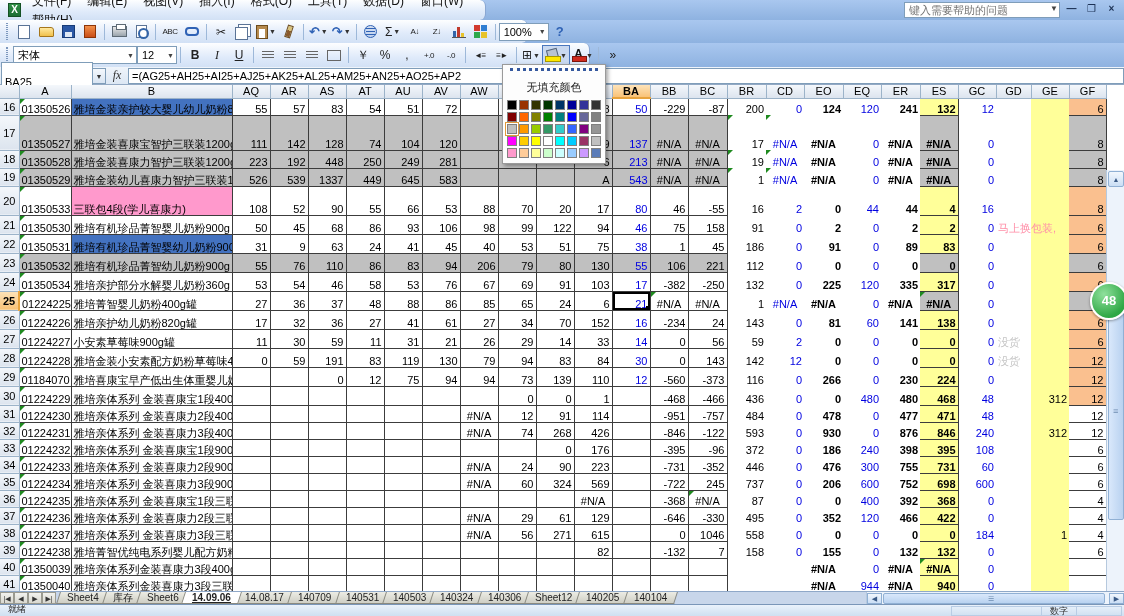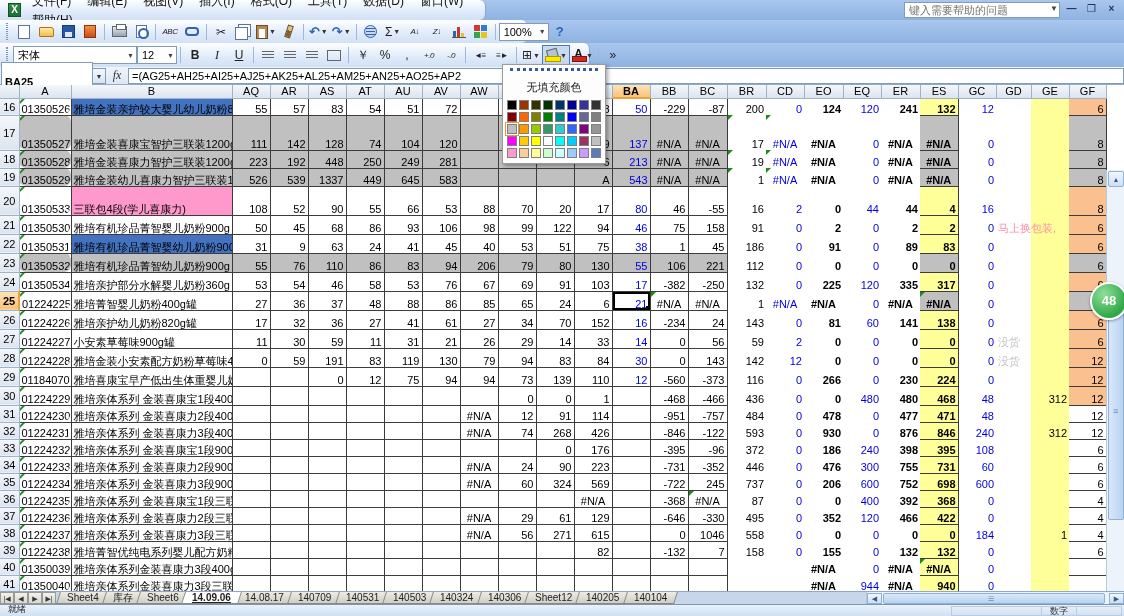--- a/index.html
+++ b/index.html
@@ -17,21 +17,21 @@
   .mi { font-size:12px; color:#111; padding:2px 8px; cursor:default; }
   .appicon { width:14px; height:14px; margin:0 3px 0 2px; background:linear-gradient(#2f8f46,#1d6e33); border:1px solid #145124; color:#fff; font-size:10px; font-weight:bold; text-align:center; line-height:12px; }
 
   
   .tbtn { height:20px; min-width:22px; display:flex; align-items:center; justify-content:center; padding:0 2px; position:relative; }
   .tbtn.pressed { background:#c9d9f0; border:1px solid #4a77bd; }
   .tsep { width:1px; height:16px; background:#9db8d9; margin:0 3px; }
   .dd { font-size:7px; color:#333; margin-left:1px; }
   .glyph { font-size:12px; color:#222; }
   .glyph.blue { color:#2f62b5; font-size:13px; font-weight:bold; }
-  .glyph.tiny { font-size:8px; letter-spacing:-0.5px;font-style:italic; }
+  .glyph.tiny { font-size:8px; letter-spacing:-0.5px; }
   .gB{font-weight:bold;font-size:12px;} .gI{font-style:italic;font-family:"Liberation Serif",serif;font-size:12px;} .gU{text-decoration:underline;font-size:12px;}
   .combo { background:#fff; border:1px solid #7f9db9; height:18px; display:flex; align-items:center; justify-content:space-between; font-size:11px; padding:0 2px 0 4px; }
   .combo .dd { color:#444; }
   .ic { display:inline-block; }
   .k-new { width:12px; height:14px; background:#fff; border:1px solid #5a7396; }
   .k-open { width:15px; height:10px; background:linear-gradient(#ffe9a0,#f0c04c); border:1px solid #a5761c; border-radius:1px 3px 1px 1px; }
   .k-save { width:13px; height:13px; background:#2a57a5; border:1px solid #173b77; position:relative; }
   .k-save:after { content:""; position:absolute; left:2px; bottom:0; width:7px; height:5px; background:#dfe8f5; }
   .k-perm { width:12px; height:13px; background:linear-gradient(#f3904a,#c94e18); border:1px solid #8c3408; }
   .k-print { width:15px; height:11px; background:linear-gradient(#e8e8e8,#9aa4ad); border:1px solid #5d6a75; position:relative; }
@@ -63,34 +63,34 @@
   .k-fontcol { width:13px; height:14px; position:relative; font-size:11px; font-weight:bold; color:#111; text-align:center; line-height:11px; }
   .k-fontcol:after { content:""; position:absolute; left:0; bottom:0; width:13px; height:4px; background:#d02a1e; border:1px solid #7e150d; }
 
   
   #helpbox { position:absolute; right:64px; top:2px; width:156px; height:16px; border:1px solid #7f9db9; background:#fff; font-size:11px; padding:0 14px 0 4px; }
   #helpdd { position:absolute; right:66px; top:4px; font-size:8px; color:#444; }
   .winbtn { position:absolute; top:2px; width:17px; height:15px; text-align:center; font-size:10px; color:#1c3154; font-weight:bold; line-height:14px; }
 
   
   #fbar { position:absolute; left:0; top:67px; width:1124px; height:18px; background:linear-gradient(#eff4fa,#dce7f4); border-bottom:1px solid #93a9c4; display:flex; align-items:center; }
-  #namebox { width:92px; height:16px; background:#fff; border:1px solid #7f9db9; font-size:11px; padding:13px 3px; margin-left:1px;font-weight:bold; }
+  #namebox { width:92px; height:16px; background:#fff; border:1px solid #7f9db9; font-size:11px; padding:13px 3px; margin-left:1px; }
   #namedd { width:13px; height:16px; border:1px solid #7f9db9; border-left:none; background:linear-gradient(#f4f8fd,#d8e4f2); font-size:7px; text-align:center; line-height:15px; color:#333; }
   #fx { width:22px; text-align:center; font-family:"Liberation Serif",serif; font-style:italic; font-size:12px; color:#333; }
   #fview { flex:1; height:16px; background:#fff; border:1px solid #7f9db9; font-size:11px; padding:1px 3px; white-space:nowrap; overflow:hidden; }
 
   
   #gridarea { position:absolute; left:0; top:85px; width:1124px; height:506px; overflow:hidden; background:#fff; }
   #sheet { border-collapse:collapse; table-layout:fixed; width:1106px; }
   #sheet td { overflow:hidden; white-space:nowrap; vertical-align:bottom; position:relative; font-size:11px; padding:0 2px; line-height:1.1; }
   .hd { background:linear-gradient(#f4f7fb,#dce4ee); border-right:1px solid #9cb3c9 !important; border-bottom:1px solid #9cb3c9 !important; font-size:10px; text-align:center !important; color:#000; vertical-align:middle !important; padding:0 !important; }
   .hsel { background:linear-gradient(#fde3b9,#f9c277); border-bottom:2px solid #e8a33d !important; font-weight:bold; }
   .rh.hsel { border-right:2px solid #e8a33d !important; border-bottom:1px solid #9cb3c9 !important; }
   .cell.bd { border-right:1px solid #3c3c3c; border-bottom:1px solid #3c3c3c; }
-  .ca { text-align:left;border-radius:7px; }
+  .ca { text-align:left; }
   .cb { text-align:left; }
   .num { text-align:right; }
   .ctr { text-align:center; }
   .blue { color:#0000e0; }
   .bold { font-weight:bold; }
   .silver { background:#c0c0c0; }
   .yellow { background:#ffff99; }
   .orange { background:#fac08f; }
   .pink { background:#ff99cc; }
   .bluefill { background:#4372c0; }

